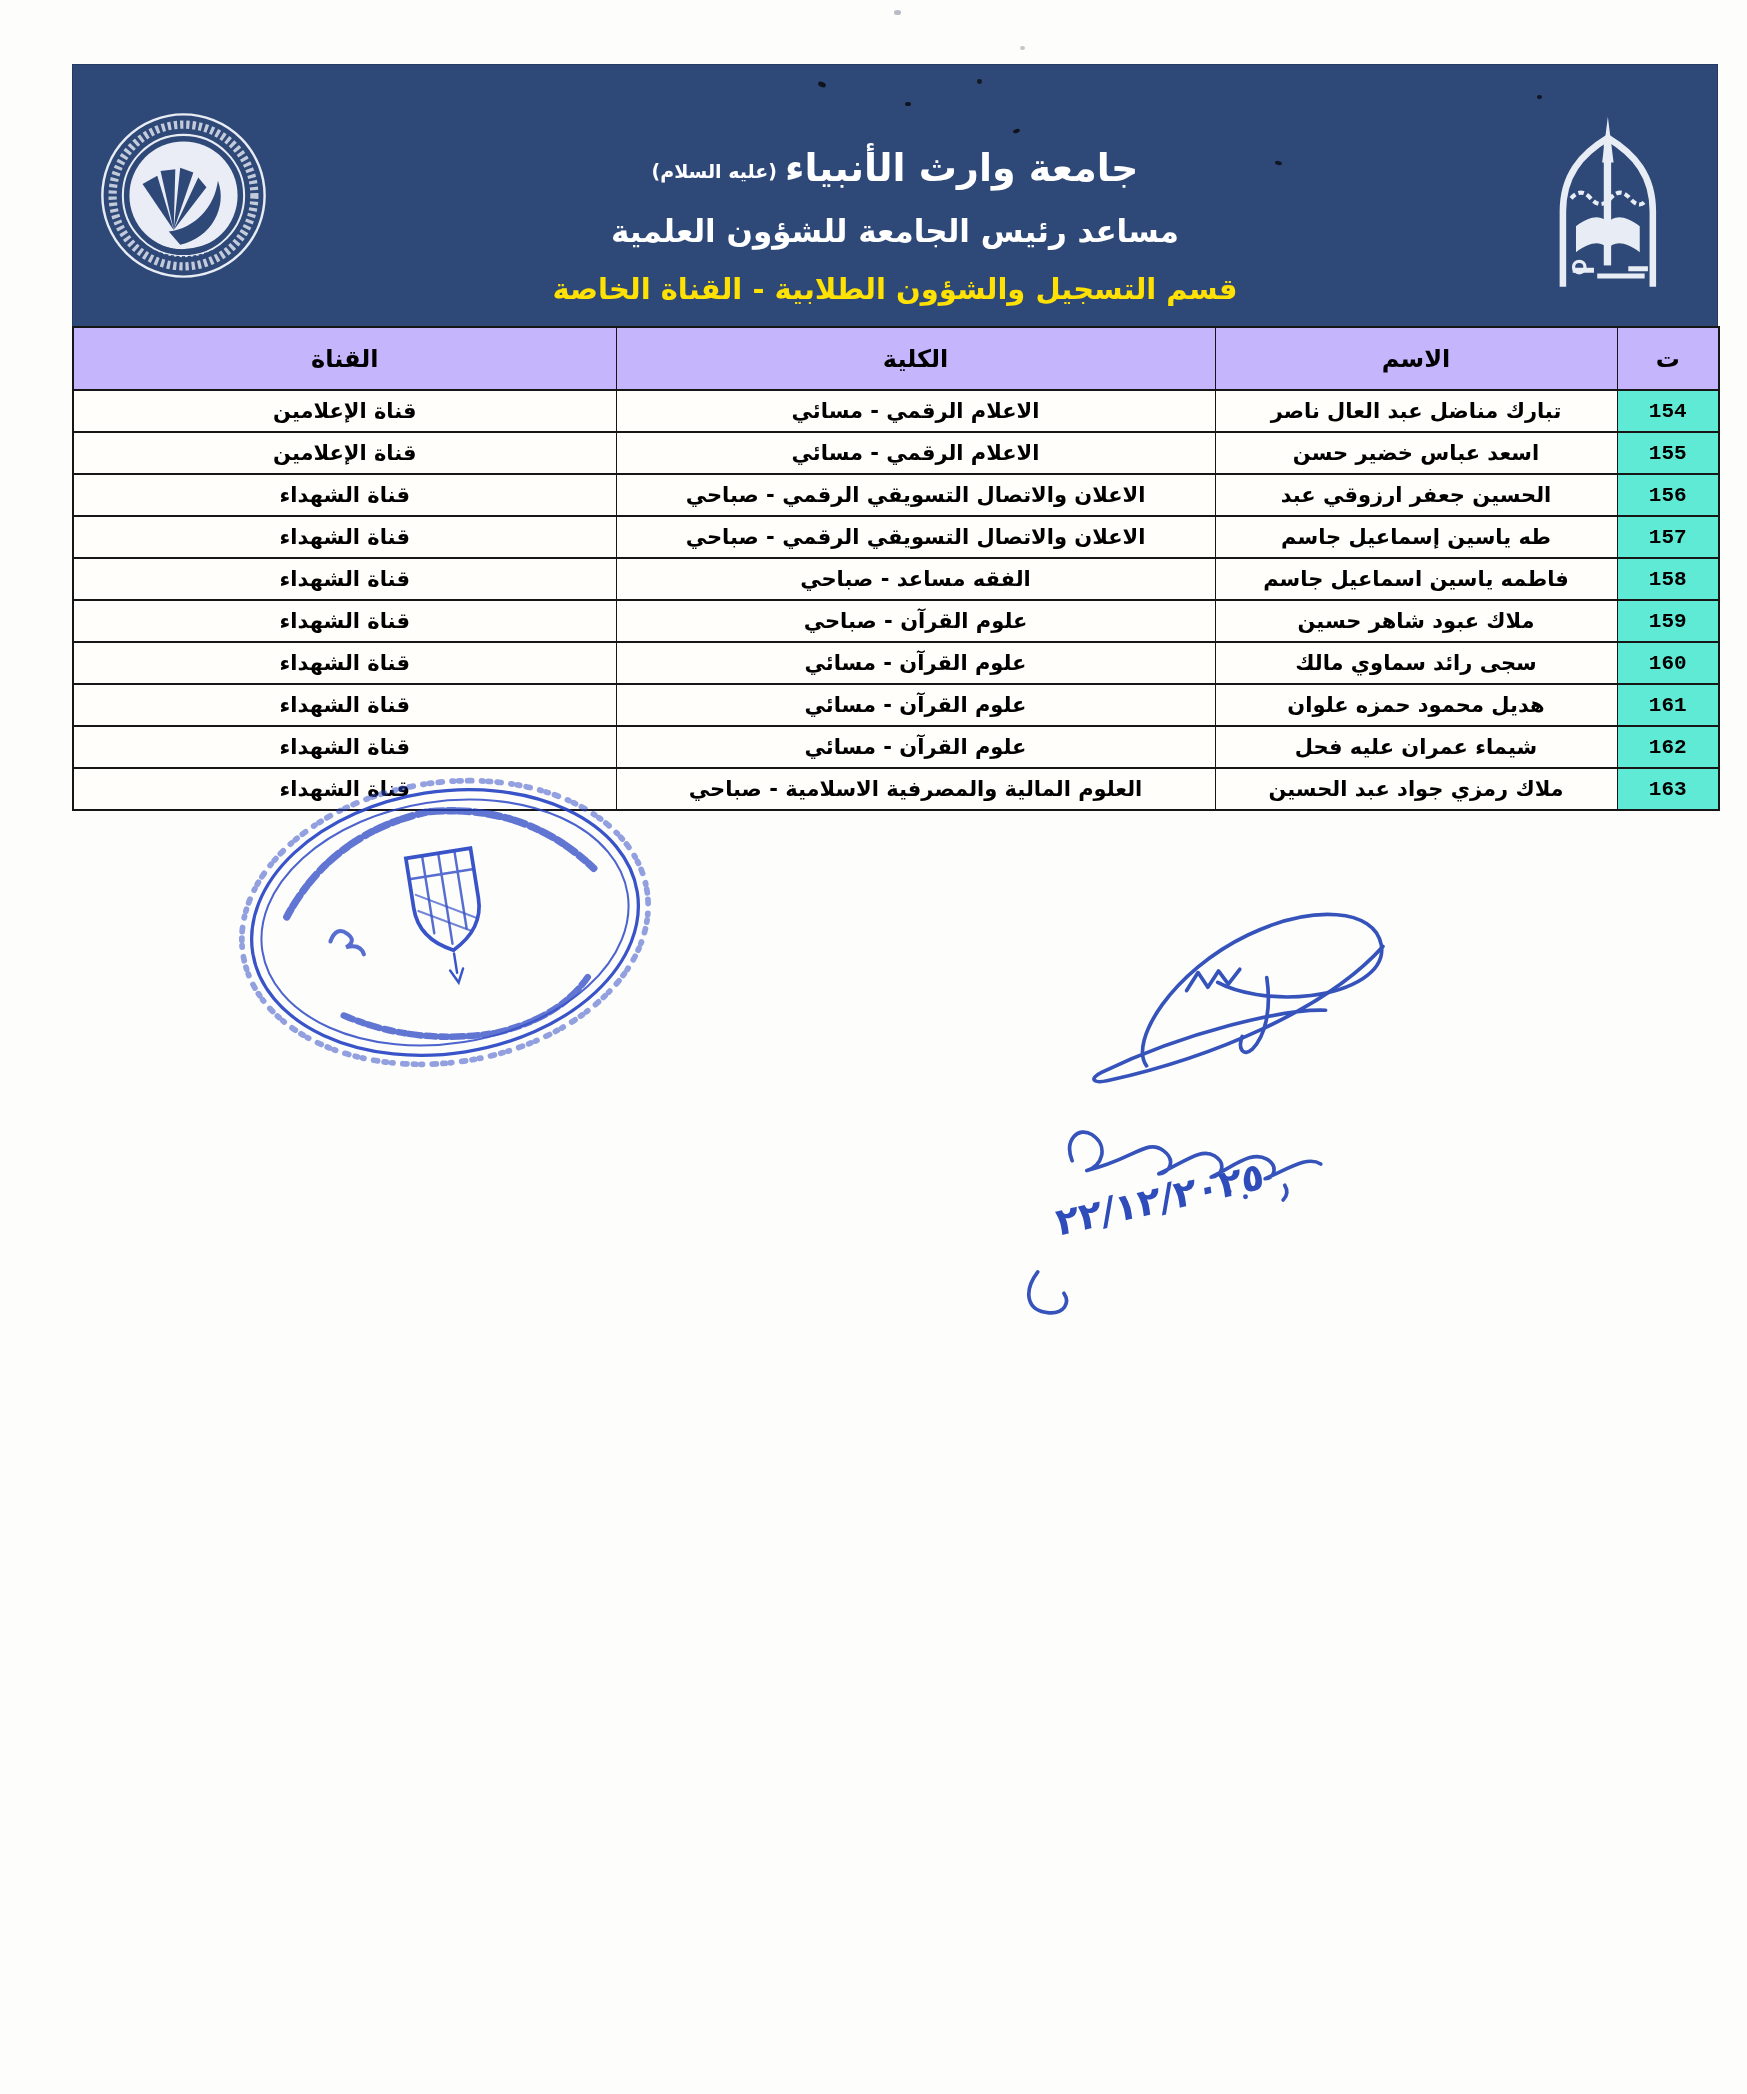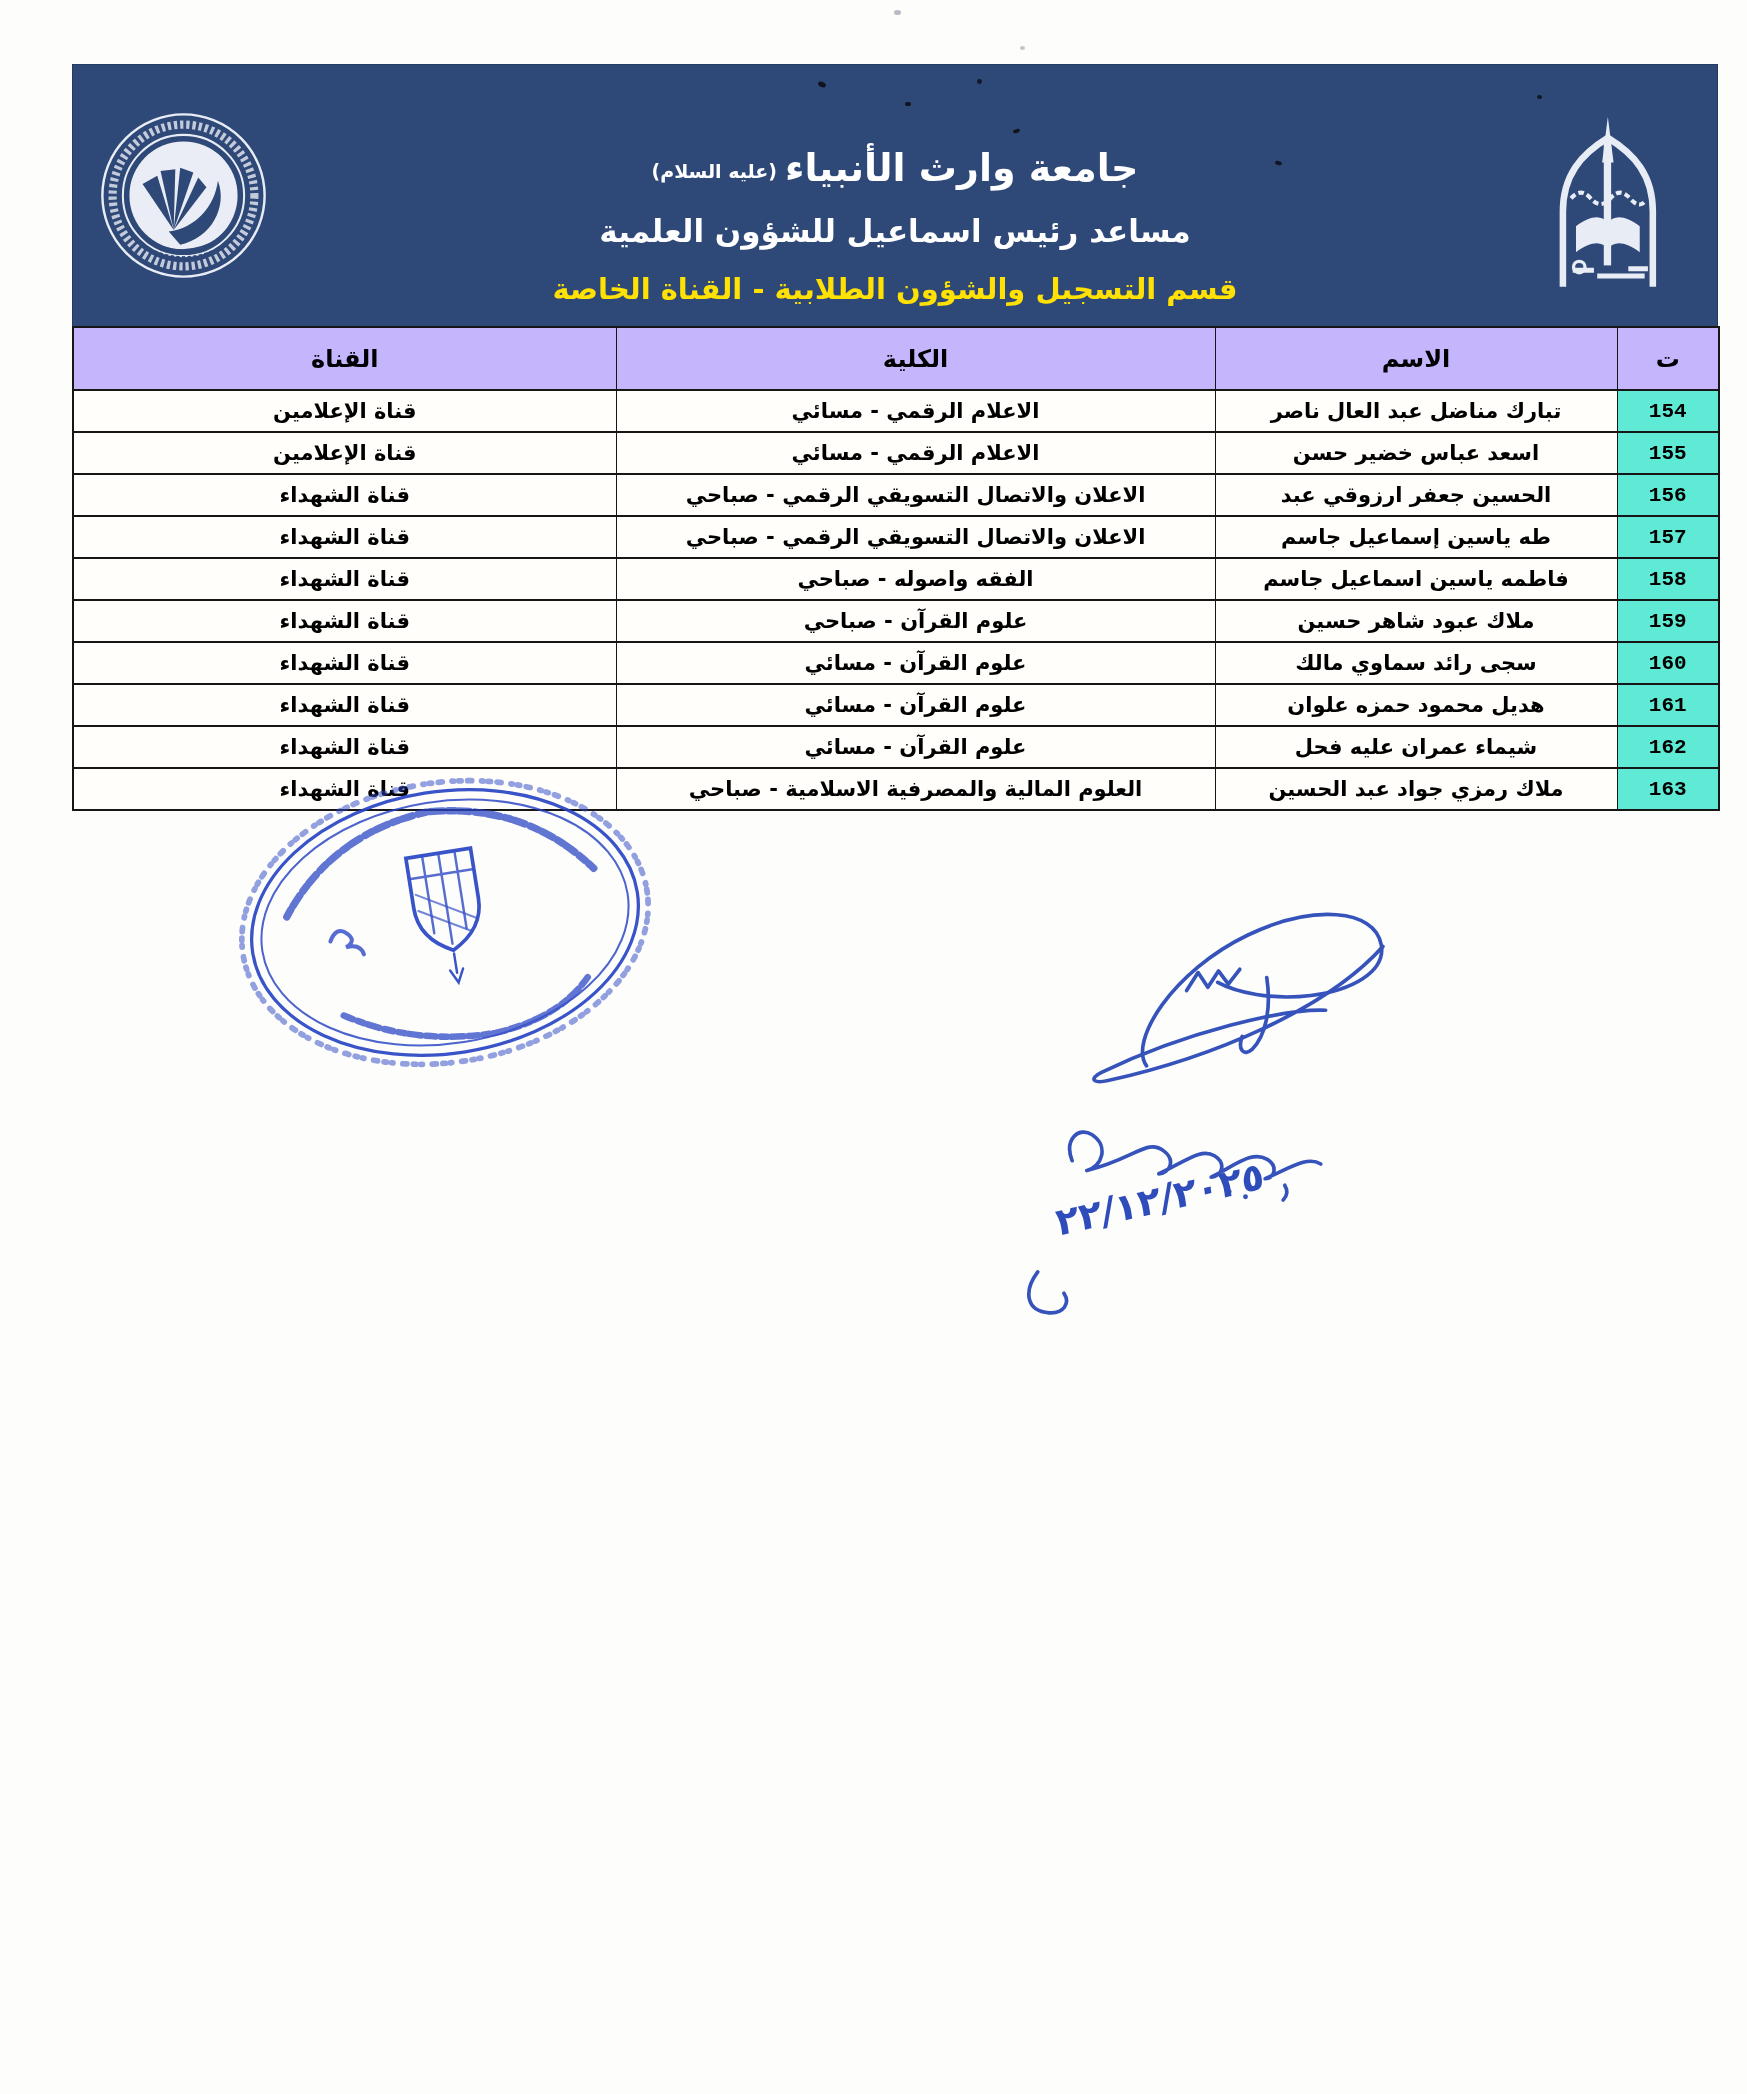--- a/index.html
+++ b/index.html
@@ -101,21 +101,21 @@
         <path d="M28,102 q12,-14 24,0 q12,14 24,0 q12,-14 24,0 q12,14 20,2" fill="none" stroke-width="5" stroke-dasharray="7 4"></path>
         <path d="M30,190 h26 M60,197 h58 M98,188 h24" fill="none" stroke-width="6"></path>
         <circle cx="38" cy="186" r="7" fill="none" stroke-width="4"></circle>
       </g>
     </svg>
 
     <div class="banner-titles">
       <div class="title-line1">
         <span>جامعة وارث الأنبياء</span><span class="title-paren">(عليه السلام)</span>
       </div>
-      <div class="title-line2">مساعد رئيس اسماعيل للشؤون العلمية</div>
+      <div class="title-line2">مساعد رئيس الجامعة للشؤون العلمية</div>
       <div class="title-line3">قسم التسجيل والشؤون الطلابية - القناة الخاصة</div>
     </div>
 
     <div class="speck" style="left:746px;top:18px;width:8.2px;height:4.9px;background:#10131c;transform:rotate(24deg);"></div>
     <div class="speck" style="left:833px;top:38px;width:5.7px;height:4.1px;background:#10131c;"></div>
     <div class="speck" style="left:905px;top:14.7px;width:4.9px;height:4.9px;background:#141824;"></div>
     <div class="speck" style="left:941px;top:65px;width:7.4px;height:4.1px;background:#10131c;transform:rotate(-18deg);"></div>
     <div class="speck" style="left:1203px;top:97px;width:6.5px;height:4.1px;background:#121624;transform:rotate(12deg);"></div>
     <div class="speck" style="left:1465px;top:31px;width:4.9px;height:4.1px;background:#121624;"></div>
   </div>
@@ -160,21 +160,21 @@
           </tr>
           <tr>
             <td class="cell-no">157</td>
             <td>طه ياسين إسماعيل جاسم</td>
             <td>الاعلان والاتصال التسويقي الرقمي - صباحي</td>
             <td>قناة الشهداء</td>
           </tr>
           <tr>
             <td class="cell-no">158</td>
             <td>فاطمه ياسين اسماعيل جاسم</td>
-            <td>الفقه واصوله - صباحي</td>
+            <td>الفقه مساعد - صباحي</td>
             <td>قناة الشهداء</td>
           </tr>
           <tr>
             <td class="cell-no">159</td>
             <td>ملاك عبود شاهر حسين</td>
             <td>علوم القرآن - صباحي</td>
             <td>قناة الشهداء</td>
           </tr>
           <tr>
             <td class="cell-no">160</td>

